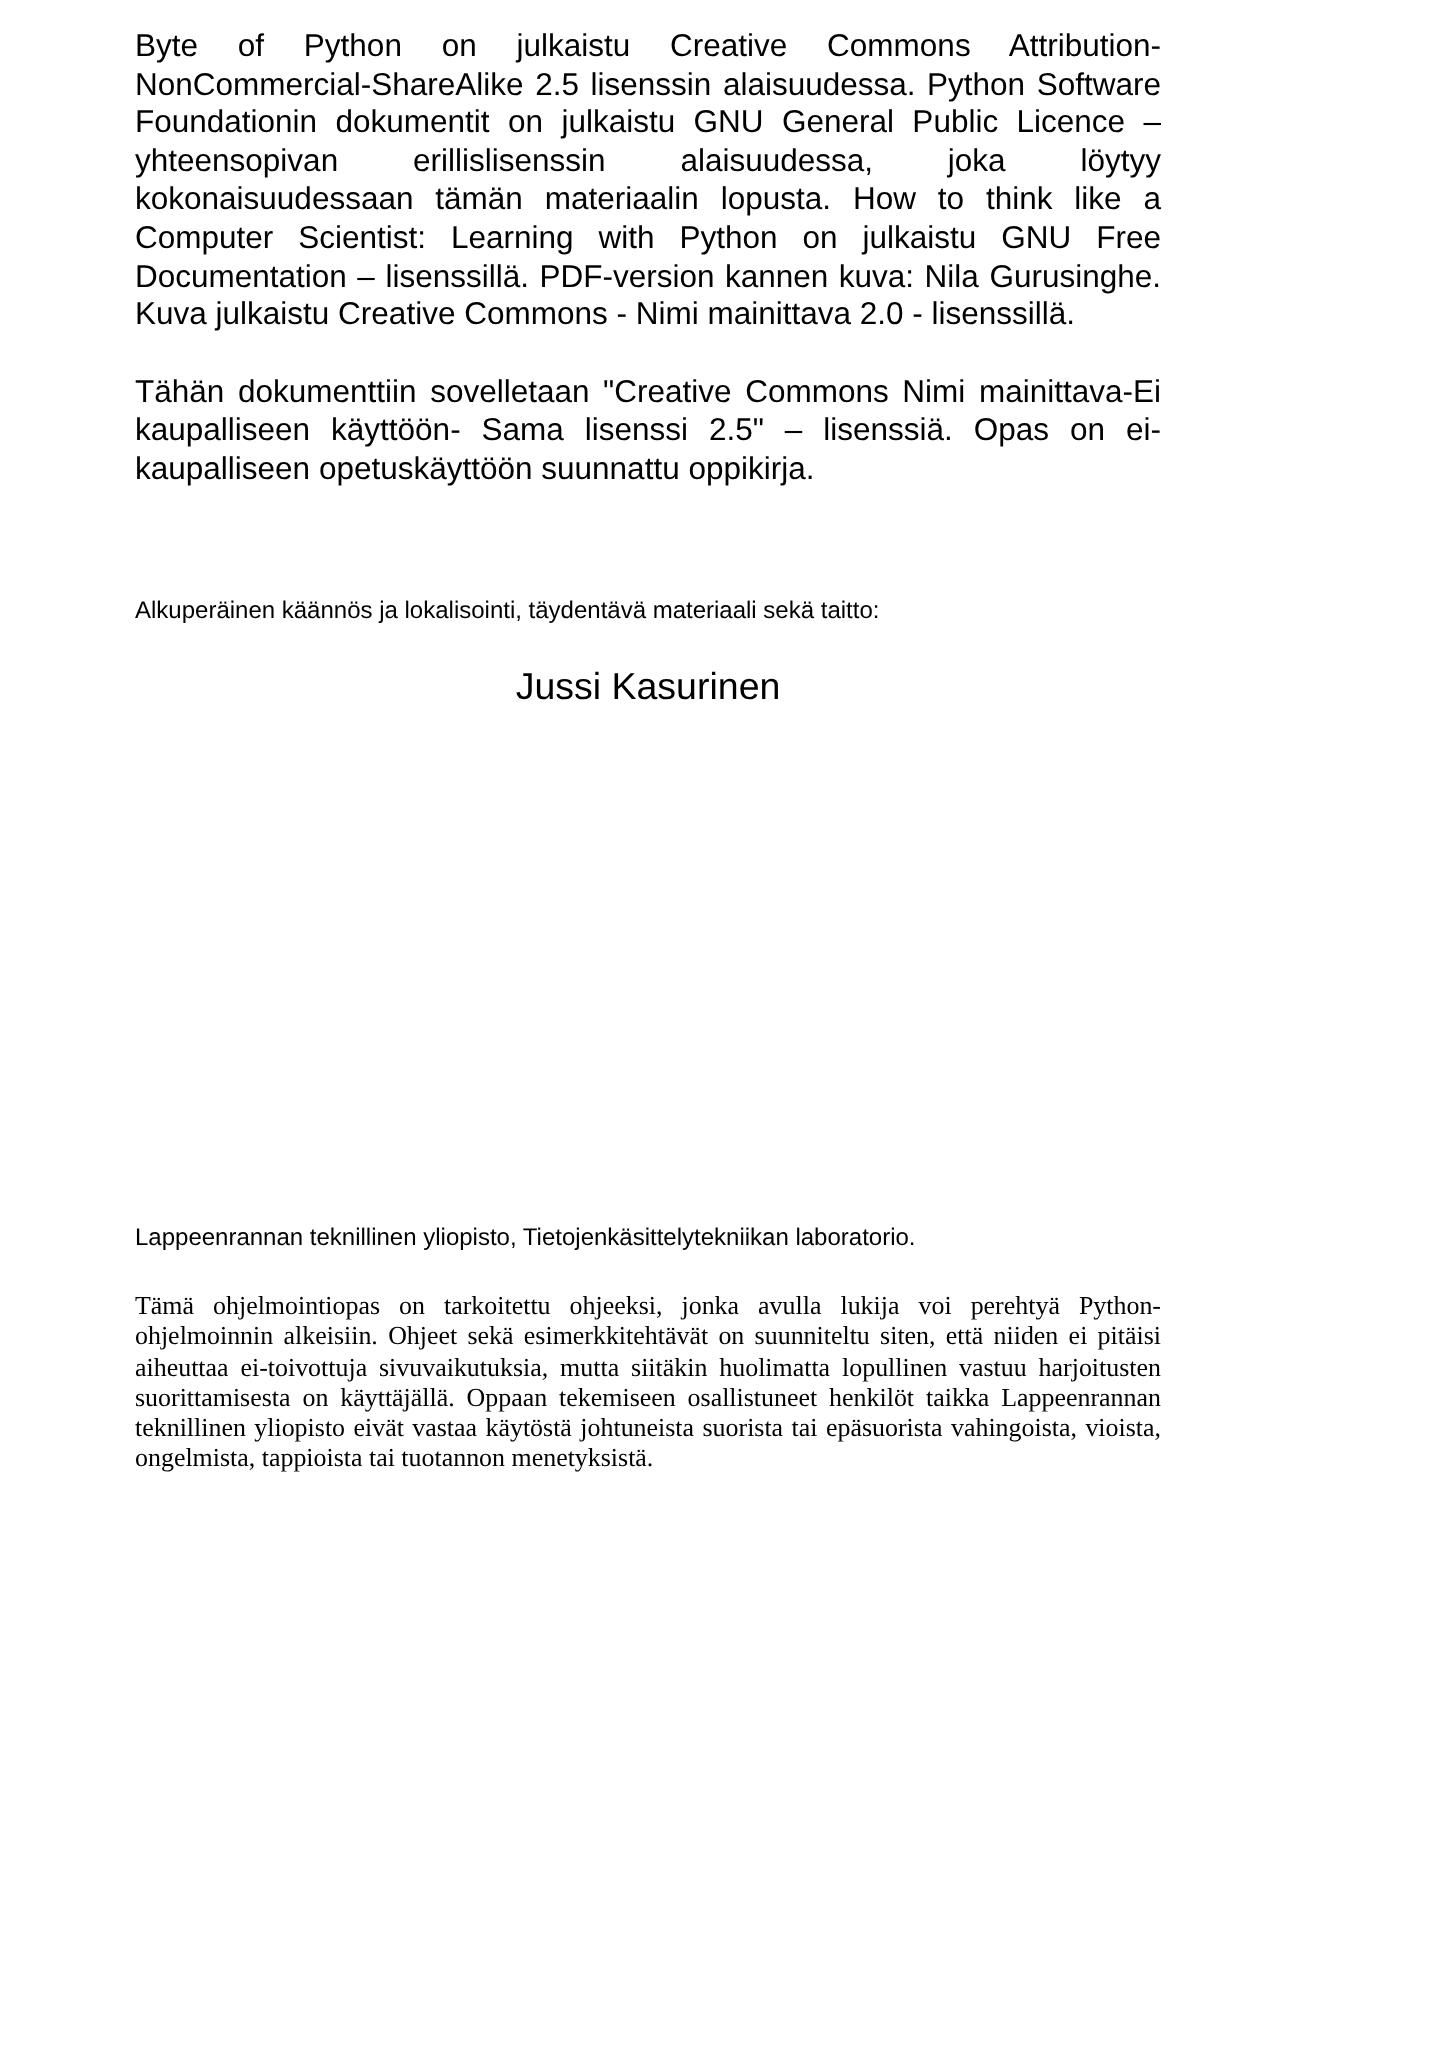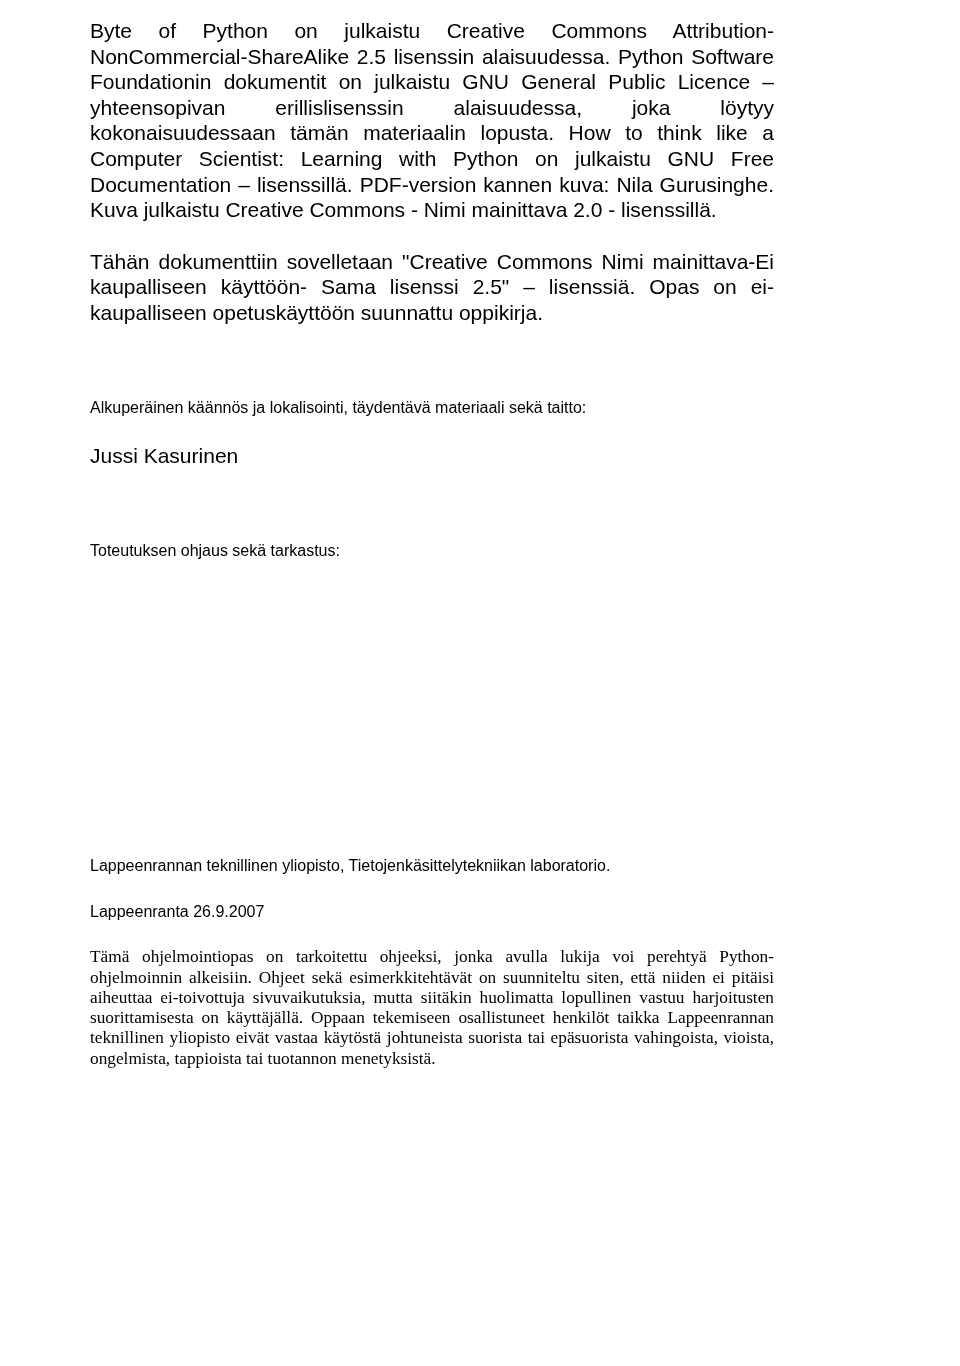--- a/index.html
+++ b/index.html
@@ -24,22 +24,23 @@
     margin: 0 0 26px 0;
   }
   .p-left {
     text-align: left;
     font-size: 16px;
     line-height: 1.22;
     margin: 0 0 26px 0;
   }
   .name {
     margin: 0 0 26px 0;
-    font-size: 21px;
+    font-size: 25px;
     line-height: 1.22;
+    text-align: center;
   }
   .gap-small { height: 46px; }
   .gap-mid   { height: 46px; }
   .gap-large { height: 270px; }
   .small-justify {
     font-family: Liberation Serif, serif;
     text-align: justify;
     text-justify: inter-word;
     font-size: 17.3px;
     line-height: 1.17;
@@ -56,24 +57,22 @@
   <p class="p-justify">Tähän dokumenttiin sovelletaan "Creative Commons Nimi mainittava-Ei kaupalliseen käyttöön- Sama lisenssi 2.5" – lisenssiä. Opas on ei-kaupalliseen opetuskäyttöön suunnattu oppikirja.</p>
 
   <div class="gap-small"></div>
 
   <p class="p-left">Alkuperäinen käännös ja lokalisointi, täydentävä materiaali sekä taitto:</p>
 
   <p class="name">Jussi Kasurinen</p>
 
   <div class="gap-mid"></div>
 
-  <p class="p-left">Toteutuksen ohjaus sekä tarkastus:</p>
 
 
   <div class="gap-large"></div>
 
   <p class="p-left">Lappeenrannan teknillinen yliopisto, Tietojenkäsittelytekniikan laboratorio.</p>
 
-  <p class="p-left">Lappeenranta 26.9.2007</p>
 
   <p class="small-justify">Tämä ohjelmointiopas on tarkoitettu ohjeeksi, jonka avulla lukija voi perehtyä Python-ohjelmoinnin alkeisiin. Ohjeet sekä esimerkkitehtävät on suunniteltu siten, että niiden ei pitäisi aiheuttaa ei-toivottuja sivuvaikutuksia, mutta siitäkin huolimatta lopullinen vastuu harjoitusten suorittamisesta on käyttäjällä. Oppaan tekemiseen osallistuneet henkilöt taikka Lappeenrannan teknillinen yliopisto eivät vastaa käytöstä johtuneista suorista tai epäsuorista vahingoista, vioista, ongelmista, tappioista tai tuotannon menetyksistä.</p>
 
 </div>
 
 </body></html>

